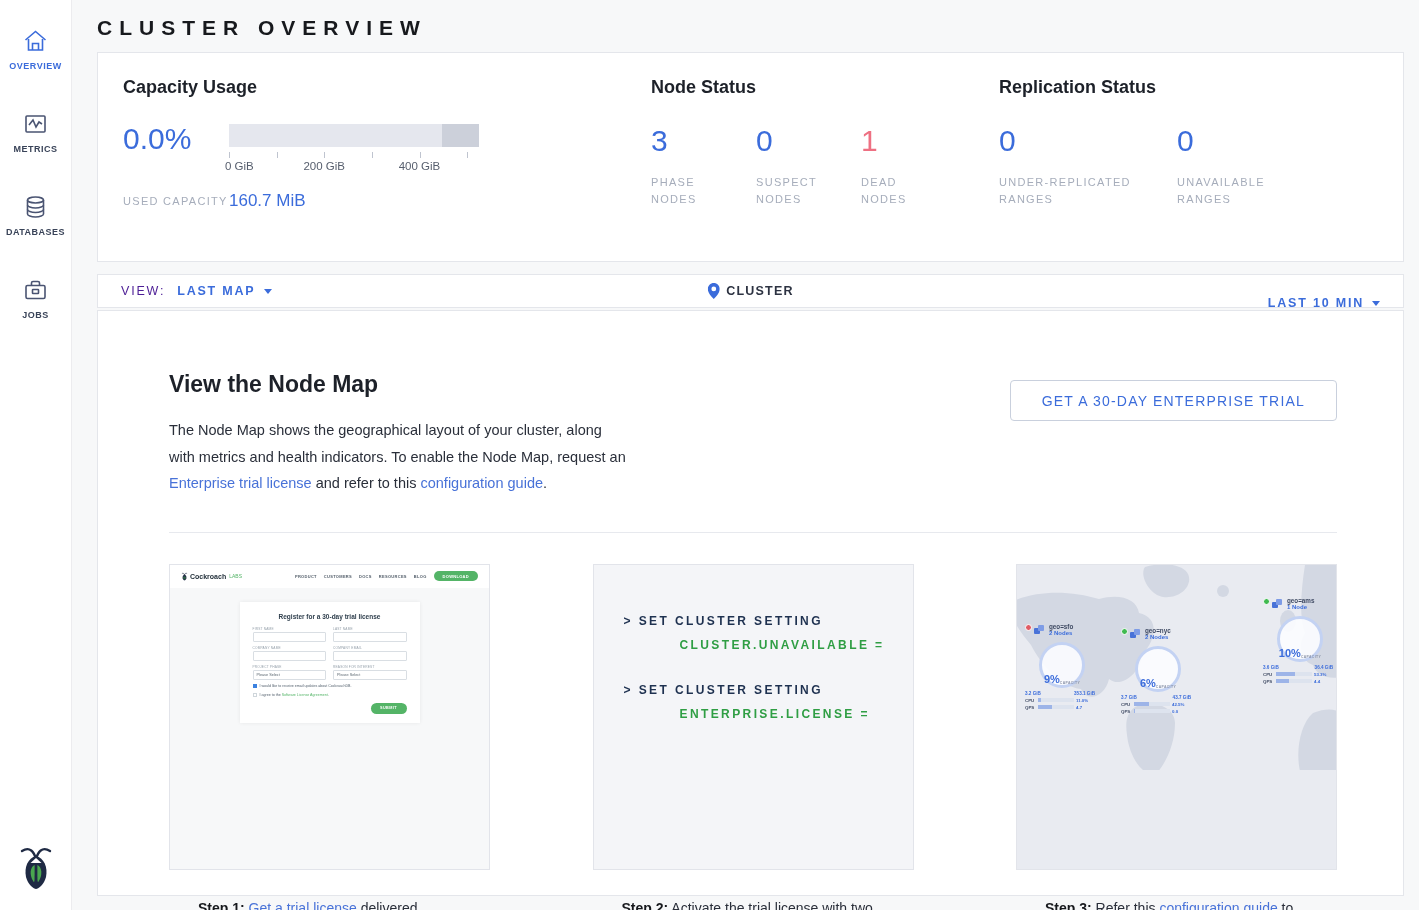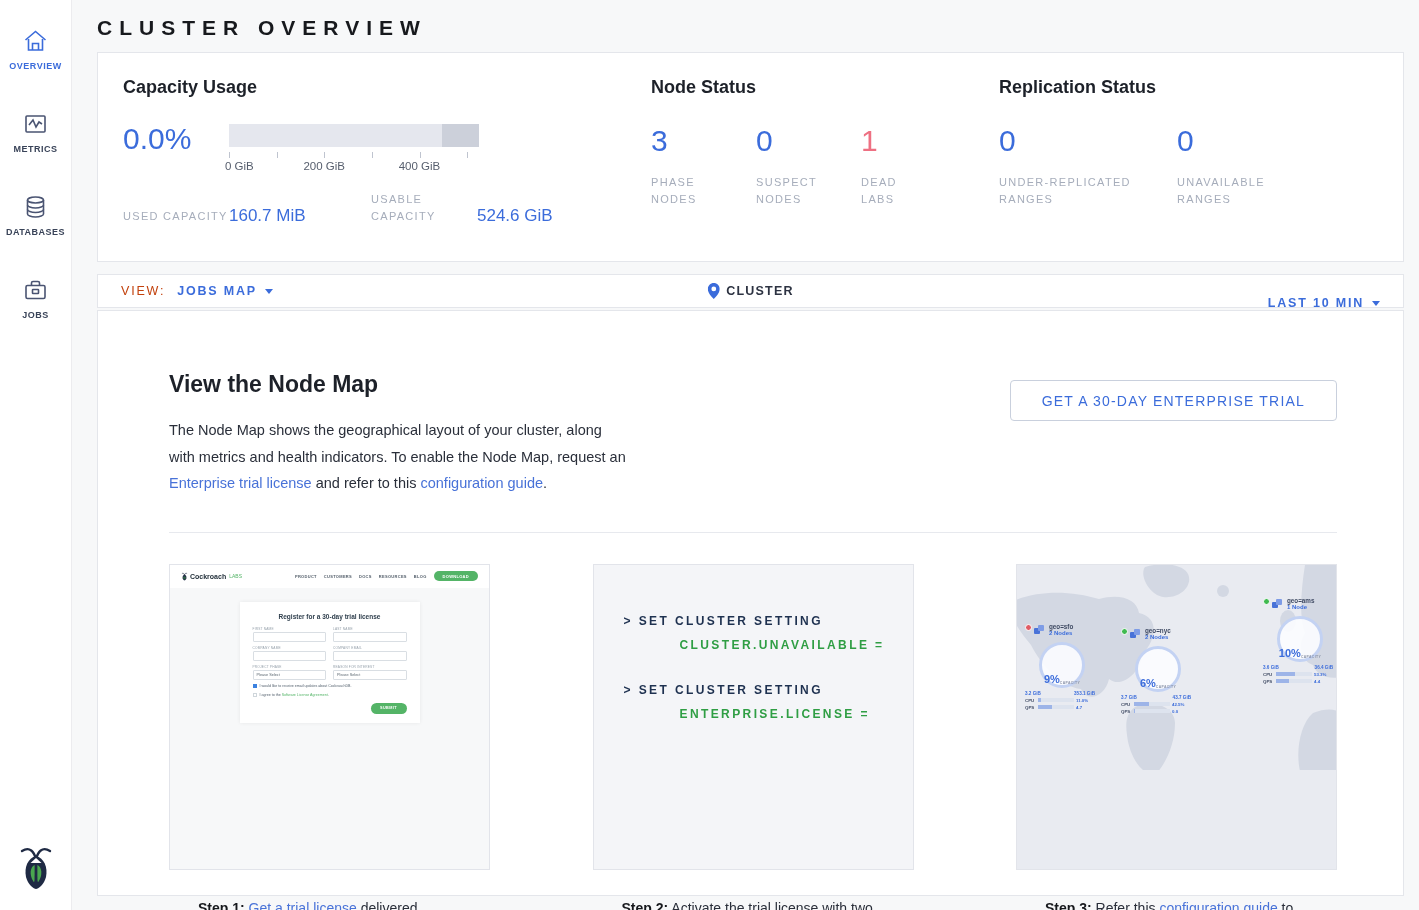--- a/index.html
+++ b/index.html
@@ -51,21 +51,21 @@
   .col-nodes .stat { width:105px; }
   .col-nodes .stat-label { width:72px; }
   .col-repl .stat-1 { width:105px; } .col-repl .stat-2 { width:178px; } 
   .col-repl .stat-1 .stat-label { width:70px; }
   .col-repl .stat-2 .stat-label { width:160px; }
   .col-repl .stat-3 .stat-label { width:100px; }
 
   
   .view-bar { margin-top:12px; background:#fff; border:1px solid #e4e6eb; height:34px; display:flex; align-items:center; padding:0 23px; font-size:12.5px; letter-spacing:1.8px; position:relative; }
   .view-left { display:flex; align-items:center; gap:12px; }
-  .view-label { color:#c2410c; }
+  .view-label { color:#4c1d95; }
   .dropdown { display:flex; align-items:center; gap:8px; color:#3b6cdb; cursor:pointer; font-weight:600; }
   .caret { width:0; height:0; border-left:4.5px solid transparent; border-right:4.5px solid transparent; border-top:5.5px solid #3b6cdb; display:inline-block; }
   .view-center { position:absolute; left:50%; transform:translateX(-50%); display:flex; align-items:center; gap:7px; color:#2d3342; font-weight:600; letter-spacing:1.2px; }
   .view-right { margin-left:auto;margin-top:24px; }
 
   
   .panel { margin-top:2px; background:#fff; border:1px solid #e4e6eb; height:586px; padding:60px 66px 0 71px; }
   .panel-head { display:flex; justify-content:space-between; align-items:flex-start; }
   .nm-title { margin:0; font-size:23px; font-weight:600; color:#1d2129; }
   .nm-desc { width:462px; margin:19px 0 0; font-size:14.5px; line-height:26.5px; color:#2a2f3a; }
@@ -199,41 +199,37 @@
               <span class="tl-200">200 GiB</span>
               <span class="tl-400">400 GiB</span>
             </div>
           </div>
         </div>
         <div class="cap-stats">
           <div class="cap-stat">
             <span class="mini-label">USED CAPACITY</span>
             <span class="cap-value">160.7 MiB</span>
           </div>
-          <div class="cap-stat">
-            <span class="mini-label">USABLE CAPACITY</span>
-            <span class="cap-value">524.6 GiB</span>
-          </div>
         </div>
       </div>
 
       <div class="col-nodes">
         <h2 class="sec-title">Node Status</h2>
         <div class="stat-row">
           <div class="stat">
             <div class="stat-value">3</div>
             <div class="stat-label">PHASE NODES</div>
           </div>
           <div class="stat">
             <div class="stat-value">0</div>
             <div class="stat-label">SUSPECT NODES</div>
           </div>
           <div class="stat">
             <div class="stat-value red">1</div>
-            <div class="stat-label">DEAD LABS</div>
+            <div class="stat-label">DEAD NODES</div>
           </div>
         </div>
       </div>
 
       <div class="col-repl">
         <h2 class="sec-title">Replication Status</h2>
         <div class="stat-row">
           <div class="stat stat-2">
             <div class="stat-value">0</div>
             <div class="stat-label">UNDER-REPLICATED RANGES</div>
@@ -243,21 +239,21 @@
             <div class="stat-label">UNAVAILABLE RANGES</div>
           </div>
         </div>
       </div>
     </section>
 
     <section class="view-bar">
       <div class="view-left">
         <span class="view-label">VIEW:</span>
         <span class="dropdown">
-          <span>JOBS MAP</span>
+          <span>LAST MAP</span>
           <span class="caret"></span>
         </span>
       </div>
       <div class="view-center">
         <svg width="12" height="16" viewBox="0 0 12 16">
           <path d="M6 0 C2.7 0 0 2.7 0 6 C0 10.5 6 16 6 16 C6 16 12 10.5 12 6 C12 2.7 9.3 0 6 0 Z M6 8.3 A2.4 2.4 0 1 1 6 3.5 A2.4 2.4 0 0 1 6 8.3 Z" fill="#3b6cdb"></path>
         </svg>
         <span>CLUSTER</span>
       </div>
       <div class="view-right">

